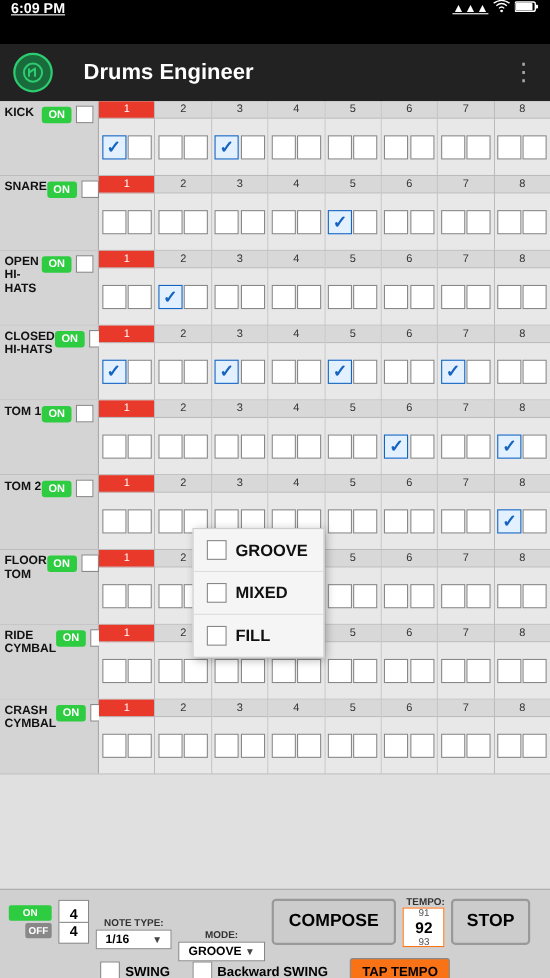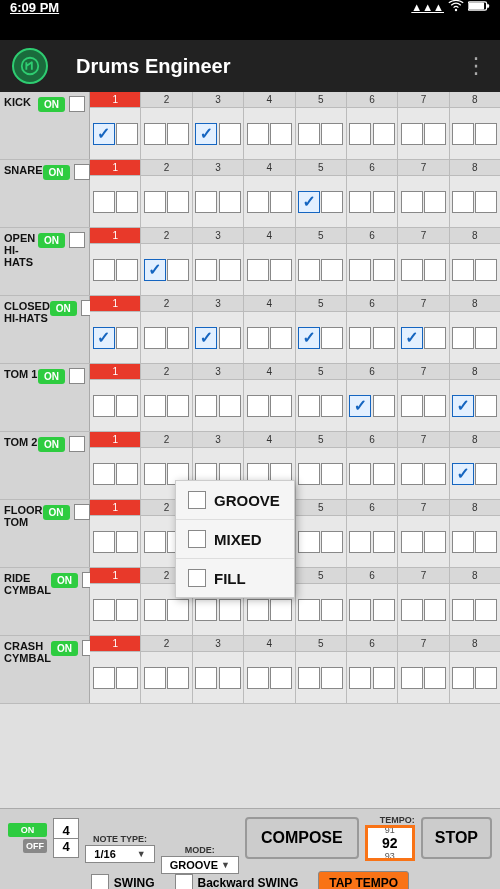--- a/index.html
+++ b/index.html
@@ -351,24 +351,24 @@
       flex-direction: column;
       align-items: flex-end;
       flex-shrink: 0;
     }
     .tempo-label {
       font-size: 9px;
       font-weight: bold;
       color: #333;
     }
     .tempo-scroll {
-      width: 50px;
+      width: 38px;
       height: 36px;
       background: #fff;
-      border: 3px solid #f97316;
+      border: 1px solid #f97316;
       overflow: hidden;
       display: flex;
       flex-direction: column;
       align-items: center;
       justify-content: center;
     }
     .tempo-up { font-size: 9px; color: #555; }
     .tempo-active { font-size: 14px; font-weight: bold; color: #000; }
     .tempo-down { font-size: 9px; color: #555; }
 

